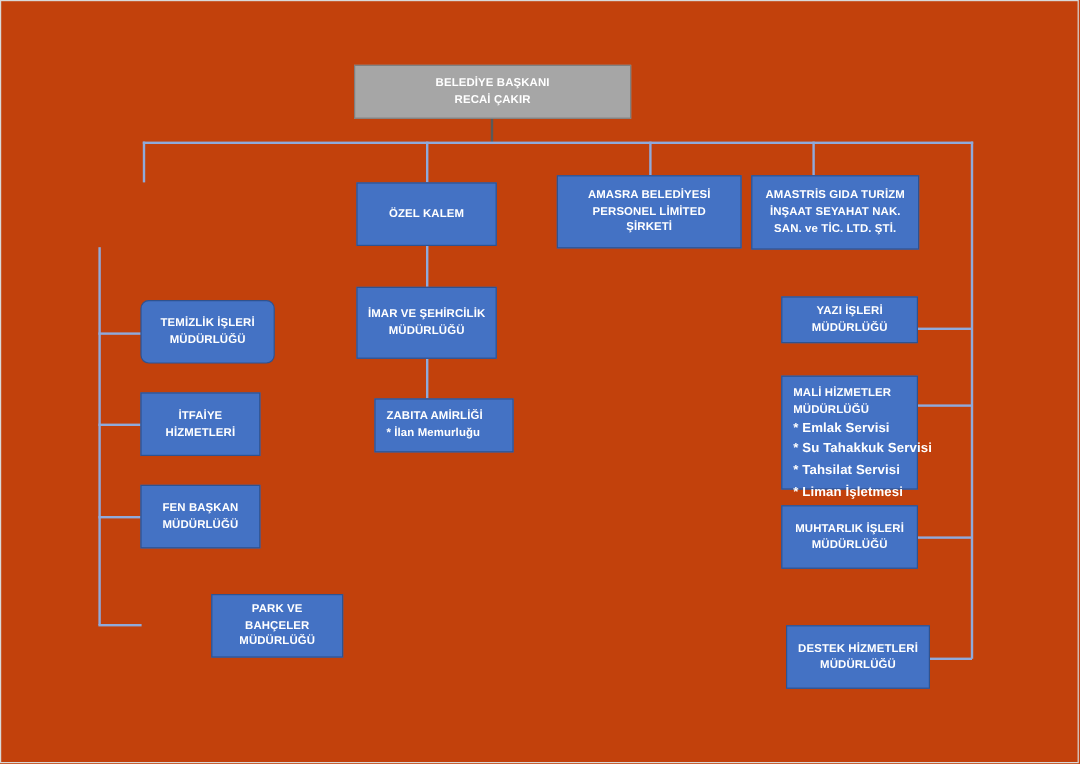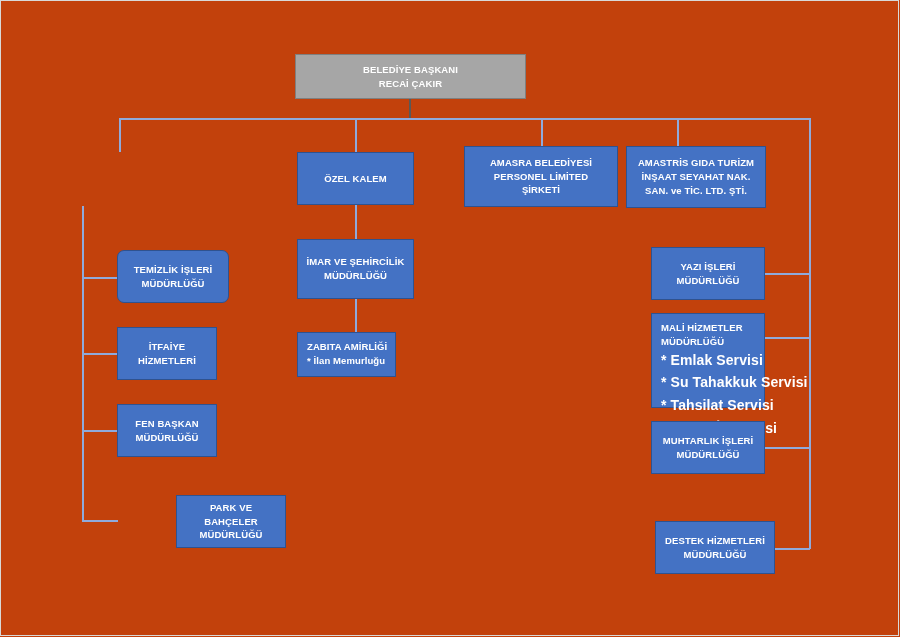--- a/index.html
+++ b/index.html
@@ -49,21 +49,21 @@
   .node.left-align {
     align-items: flex-start;
     text-align: right;
     padding-left: 9px;
     justify-content: flex-start;
     padding-top: 7px;
   }
   .node .line { display: block; white-space: nowrap; }
   .node.left-align .sub {
     font-weight: bold;
-    font-size: 14px;
+    font-size: 11px;
     line-height: 1.62;
   }
   .conn {
     position: absolute;
     background: #8FAADC;
   }
   .conn.v { width: 1.5px; }
   .conn.h { height: 1.5px; }
   .conn.dark { background: #595959; width: 1.5px; }
 </style>
@@ -139,26 +139,26 @@
     <span class="line">PARK VE</span>
     <span class="line">BAHÇELER</span>
     <span class="line">MÜDÜRLÜĞÜ</span>
   </div>
 
   <div class="node" style="left:297px; top:239px; width:117px; height:60px;">
     <span class="line">İMAR VE ŞEHİRCİLİK</span>
     <span class="line">MÜDÜRLÜĞÜ</span>
   </div>
 
-  <div class="node left-align" style="left:297px; top:332px; width:99px; height:45px;">
+  <div class="node left-align" style="left:312px; top:332px; width:116px; height:45px;">
     <span class="line">ZABITA AMİRLİĞİ</span>
     <span class="line">* İlan Memurluğu</span>
   </div>
 
-  <div class="node" style="left:651px; top:247px; width:114px; height:53px;">
+  <div class="node" style="left:651px; top:247px; width:114px; height:39px;">
     <span class="line">YAZI İŞLERİ</span>
     <span class="line">MÜDÜRLÜĞÜ</span>
   </div>
 
   <div class="node left-align" style="left:651px; top:313px; width:114px; height:95px;">
     <span class="line">MALİ HİZMETLER</span>
     <span class="line">MÜDÜRLÜĞÜ</span>
     <span class="line sub">* Emlak Servisi</span>
     <span class="line sub">* Su Tahakkuk Servisi</span>
     <span class="line sub">* Tahsilat Servisi</span>

